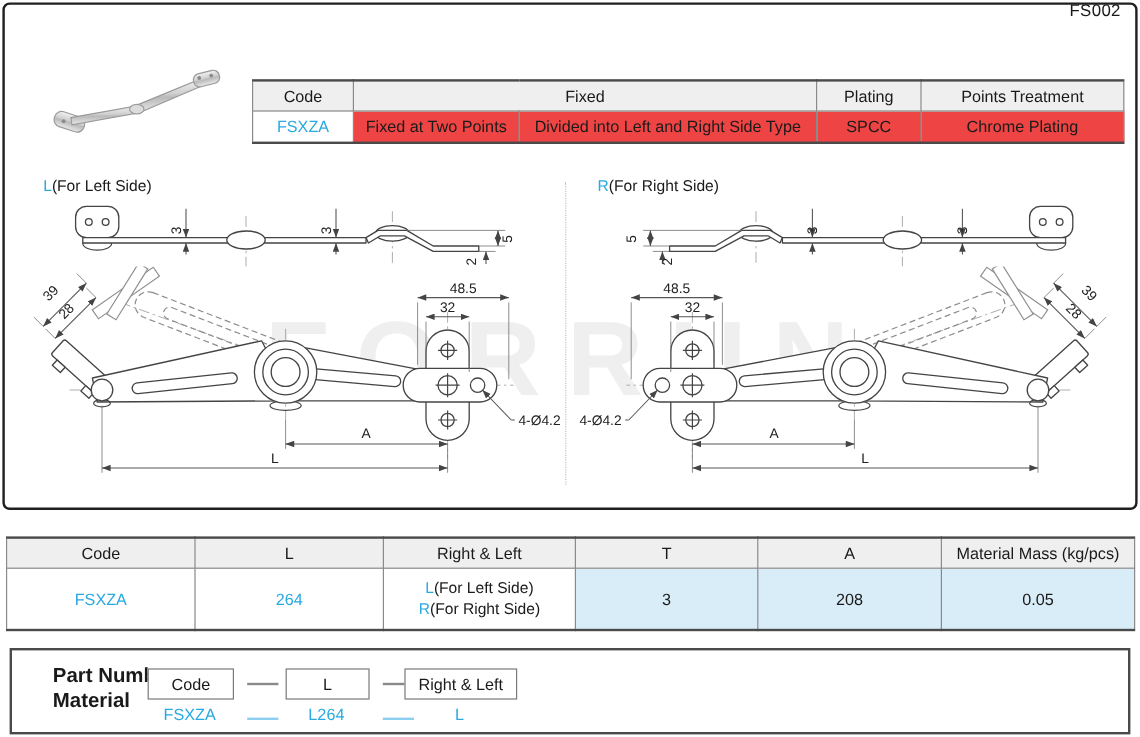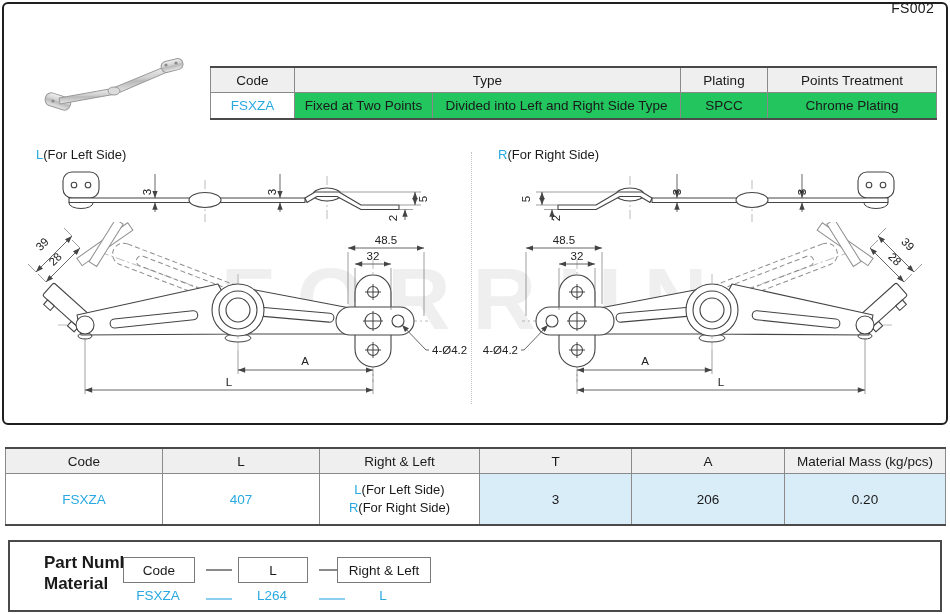--- a/index.html
+++ b/index.html
@@ -10,21 +10,21 @@
   
   .main-box{left:2px;top:2px;width:942px;height:419px;border:2px solid #1f1f1f;border-radius:6px;}
   .fs-code{right:16px;top:0;font-size:14px;letter-spacing:.3px;}
 
   
   table{border-collapse:collapse;table-layout:fixed;font-size:13.5px;}
   .spec-table{left:210px;top:66px;width:726px;border-top:2px solid #4a4a4a;border-bottom:2px solid #4a4a4a;}
   .size-table{left:5px;top:447px;width:940px;border-top:2px solid #4a4a4a;border-bottom:2px solid #4a4a4a;}
   th,td{border-left:1px solid #8a8a8a;border-right:1px solid #8a8a8a;text-align:center;padding:2px 4px;}
   th{background:#efefef;font-weight:normal;height:20px;border-bottom:1px solid #8a8a8a;}
-  .spec-table td{height:21px;background:#22c55e;}
+  .spec-table td{height:21px;background:#ef4444;}
   .spec-table td.white, .size-table td.white{background:#fff;}
   .size-table td{height:46px;background:#d9edf8;}
   .blue{color:#29a9e1;}
   .rl-cell{line-height:1.35;font-size:13px;}
 
   
   .dwg-label{font-size:13px;top:147px;}
   .divider{left:471px;top:152px;height:252px;border-left:1px dotted #c2c2c2;width:0;}
   .watermark{left:90px;top:248px;width:770px;text-align:center;font-size:88px;font-weight:bold;
              color:#efefef;letter-spacing:22px;user-select:none;}
@@ -77,21 +77,21 @@
   <colgroup>
       <col style="width:84px">
       <col style="width:138px">
       <col style="width:248px">
       <col style="width:87px">
       <col style="width:169px">
     </colgroup>
   <tbody>
       <tr>
     <th>Code</th>
-    <th colspan="2">Type</th>
+    <th colspan="2">Fixed</th>
     <th>Plating</th>
     <th>Points Treatment</th>
   </tr>
   <tr>
     <td class="white blue">FSXZA</td>
     <td>Fixed at Two Points</td>
     <td>Divided into Left and Right Side Type</td>
     <td>SPCC</td>
     <td>Chrome Plating</td>
   </tr>
@@ -318,28 +318,28 @@
       <tr>
     <th>Code</th>
     <th>L</th>
     <th>Right &amp; Left</th>
     <th>T</th>
     <th>A</th>
     <th>Material Mass (kg/pcs)</th>
   </tr>
   <tr>
     <td class="white blue">FSXZA</td>
-    <td class="white blue">407</td>
+    <td class="white blue">264</td>
     <td class="white rl-cell">
       <span class="blue">L</span><span>(For Left Side)</span><br>
       <span class="blue">R</span><span>(For Right Side)</span>
     </td>
     <td>3</td>
-    <td>206</td>
-    <td>0.20</td>
+    <td>208</td>
+    <td>0.05</td>
   </tr>
 </tbody>
   </table>
 
 <div class="abs pn-box">
   <div class="abs pn-title">
     <div>Part Number</div>
     <div>Material</div>
   </div>
   <div class="abs pn-b" style="left:113px;width:70px">Code</div>

